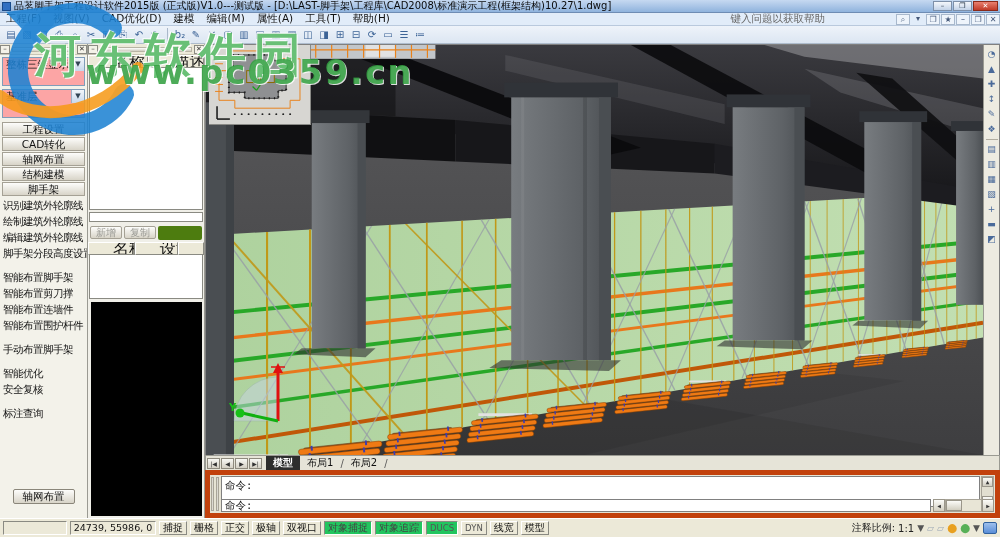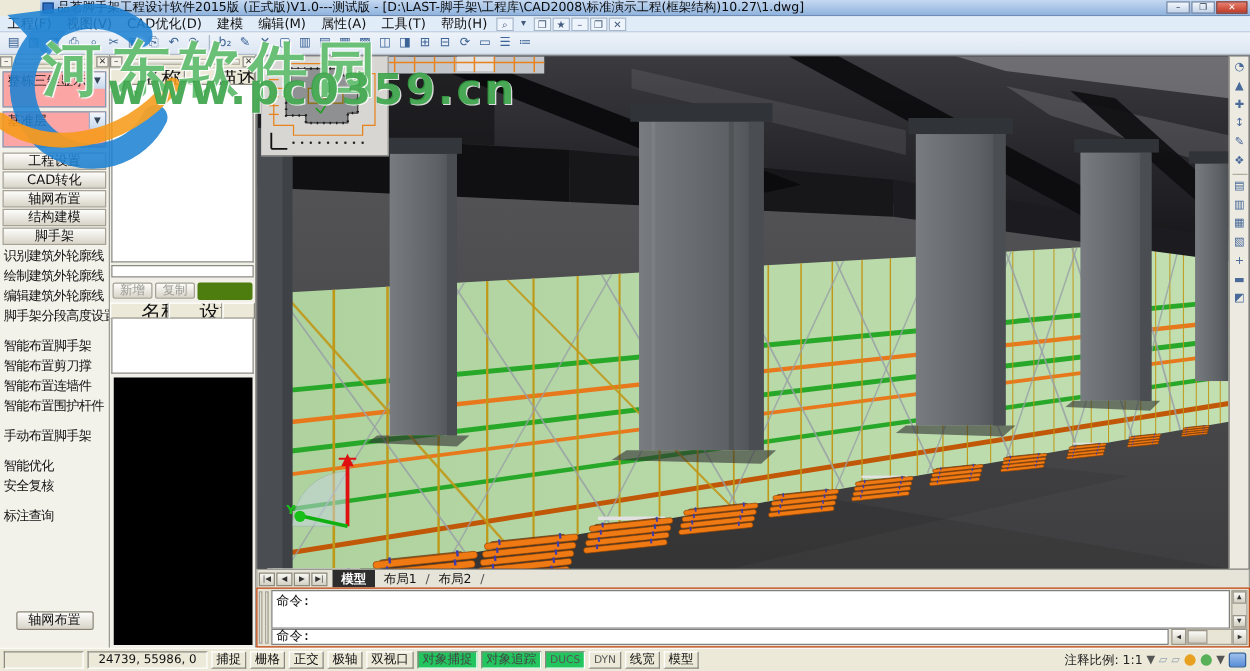--- a/index.html
+++ b/index.html
@@ -1,20 +1,20 @@
 <!DOCTYPE html>
 <html><head>
 <meta charset="utf-8">
 <style>
   * { box-sizing:border-box; margin:0; padding:0; }
   html,body { width:1000px; height:537px; overflow:hidden; }
   body { font-family:"DejaVu Sans","Liberation Sans",sans-serif; font-size:11px; background:#ece9d8; position:relative; color:#111; }
 
   
-  .titlebar { height:13px; background:linear-gradient(#c6d9f1,#8fb3dd); border-bottom:1px solid #6e8cb4; display:flex; align-items:center; padding:0 2px; font-size:10px;margin-left:32px; }
+  .titlebar { height:13px; background:linear-gradient(#c6d9f1,#8fb3dd); border-bottom:1px solid #6e8cb4; display:flex; align-items:center; padding:0 2px; font-size:10px; }
   .app-icon { width:9px; height:9px; background:#2f6fc2; border:1px solid #174a8a; margin-right:3px; flex:none; }
   .title-text { white-space:nowrap; overflow:hidden; flex:1; color:#0a0a0a; }
   .winbtn { width:19px; height:10px; border:1px solid #7d8fa8; background:linear-gradient(#f4f7fb,#c3d3e8); font-size:7px; line-height:8px; text-align:center; margin-left:1px; color:#234; flex:none; }
   .winbtn.close { background:linear-gradient(#e98070,#c03a28); color:#fff; border-color:#8a2a1a; width:25px; }
 
   
   .menubar { height:13px; background:#e1ecf9; border-bottom:1px solid #b9c9dd; display:flex; align-items:center; font-size:10.5px; }
   .menu-item { padding:0 6px; white-space:nowrap; }
   .help-box { margin-left:auto; color:#6a6a6a; padding-right:70px; }
   .mb-ico { width:14px; height:11px; border:1px solid #a8b8cc; background:#eef4fb; font-size:8px; line-height:9px; text-align:center; color:#44587a; margin-left:1px; flex:none; }
@@ -65,35 +65,35 @@
   .ucs { position:absolute; left:22px; top:316px; width:70px; height:74px; }
 
   
   .tabbar { height:15px; background:#e6e4d8; border:1px solid #9a9a92; border-bottom:none; display:flex; align-items:center; font-size:10px; flex:none; }
   .tab-nav { width:13px; height:11px; border:1px solid #8e8a7e; background:linear-gradient(#f8f8f4,#d4d0c4); margin-left:1px; font-size:6px; line-height:10px; text-align:center; color:#333; flex:none; }
   .tab { padding:0 7px; white-space:nowrap; }
   .tab.active { background:#2d2d2d; color:#fff; font-weight:bold; margin-left:4px; }
   .tab-slash { color:#555; }
 
   
-  .cmd { height:48px; background:#e6e3d4; border:1px solid #c2410c; position:relative; font-family:"DejaVu Sans Mono","Liberation Mono",monospace; font-size:10.5px; flex:none; }
+  .cmd { height:48px; background:#e6e3d4; border:5px solid #c2410c; position:relative; font-family:"DejaVu Sans Mono","Liberation Mono",monospace; font-size:10.5px; flex:none; }
   .grip-v { position:absolute; top:2px; bottom:2px; width:3px; background:linear-gradient(90deg,#fff,#b8b4a4); border:1px solid #a8a498; }
   .cmd-hist { position:absolute; left:11px; right:15px; top:1px; height:31px; background:#fff; border:1px solid #808080; padding:1px 0 0 3px; line-height:14px; overflow:hidden; }
   .cmd-vsb { position:absolute; right:1px; top:1px; width:13px; height:31px; background:#e2dfd0; border:1px solid #a8a498; display:flex; flex-direction:column; justify-content:space-between; }
   .sb-arrow { height:10px; background:linear-gradient(#fbfbf8,#d2cec0); border:1px solid #9a968a; font-size:6px; line-height:8px; text-align:center; color:#333; }
   .cmd-cur { position:absolute; left:11px; right:64px; bottom:1px; height:13px; background:#fff; border:1px solid #808080; padding-left:3px; line-height:11px; }
   .cmd-hsb { position:absolute; right:1px; bottom:1px; width:61px; height:13px; display:flex; }
   .cmd-hsb .sb-arrow { width:12px; height:13px; line-height:11px; flex:none; }
   .hsb-track { flex:1; background:#e8e5d6; border:1px solid #a8a498; }
   .hsb-thumb { width:16px; height:11px; background:linear-gradient(#fbfbf8,#d2cec0); border:1px solid #9a968a; }
 
   
   .statusbar { height:19px; background:#ece9d8; border-top:1px solid #fff; display:flex; align-items:center; padding:0 3px; gap:3px; font-size:10px; }
   .sb-field { width:64px; height:14px; border:1px solid; border-color:#8a8a82 #fff #fff #8a8a82; background:#ece9d8; flex:none; }
-  .sb-coords { width:96px; height:14px; border:1px solid; border-color:#8a8a82 #fff #fff #8a8a82; background:#ece9d8; text-align:center; line-height:12px; font-size:9.5px; white-space:nowrap; flex:none; }
+  .sb-coords { width:86px; height:14px; border:1px solid; border-color:#8a8a82 #fff #fff #8a8a82; background:#ece9d8; text-align:center; line-height:12px; font-size:9.5px; white-space:nowrap; flex:none; }
   .sb-toggle { height:14px; padding:0 3px; line-height:12px; border:1px solid; border-color:#fff #8a8a82 #8a8a82 #fff; background:#ece9d8; white-space:nowrap; flex:none; }
   .sb-toggle.pressed { border-color:#8a8a82 #fff #fff #8a8a82; background:#22c55e; color:#444; }
   .sb-toggle.latin { font-size:8.5px; color:#555; }
   .sb-right { margin-left:auto; display:flex; align-items:center; gap:3px; }
   .sb-lbl { white-space:nowrap; color:#222; }
   .sb-mini { font-size:9px; line-height:12px; }
   .sb-blue { width:14px; height:12px; background:linear-gradient(#9ec0ec,#5a8ed8); border:1px solid #30619e; border-radius:2px; flex:none; }
 
   
   .wm { position:absolute; z-index:99; pointer-events:none; }
@@ -114,20 +114,21 @@
 
 <div class="menubar">
   <span class="menu-item">工程(F)</span>
   <span class="menu-item">视图(V)</span>
   <span class="menu-item">CAD优化(D)</span>
   <span class="menu-item">建模</span>
   <span class="menu-item">编辑(M)</span>
   <span class="menu-item">属性(A)</span>
   <span class="menu-item">工具(T)</span>
   <span class="menu-item">帮助(H)</span>
+  <span class="help-box">键入问题以获取帮助</span>
   <span class="mb-ico">⌕</span>
   <span class="mb-ico flat">▾</span>
   <span class="mb-ico">❐</span>
   <span class="mb-ico">★</span>
   <span class="mb-ico">–</span>
   <span class="mb-ico">❐</span>
   <span class="mb-ico">✕</span>
 </div>
 
 <div class="toolbar">

